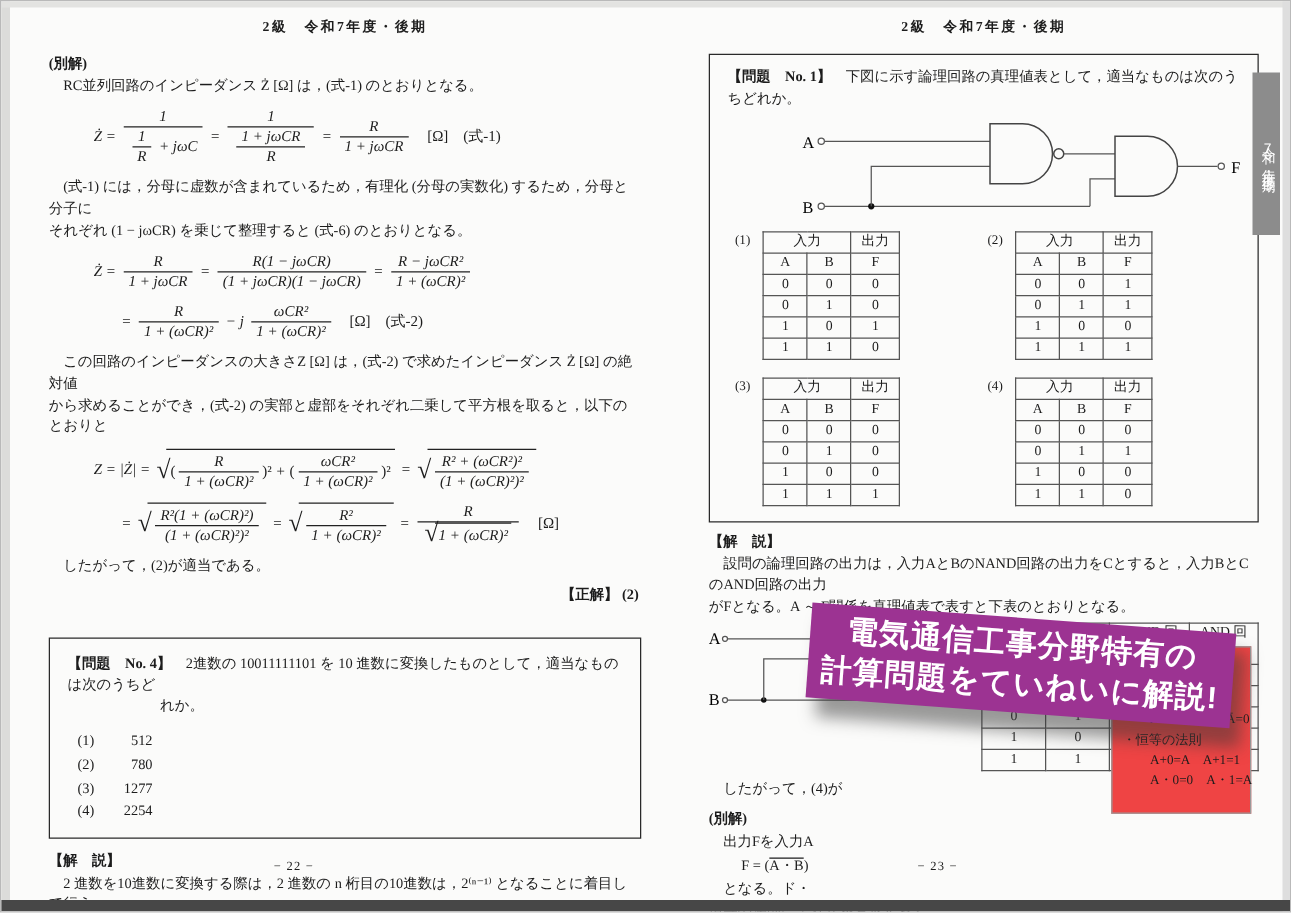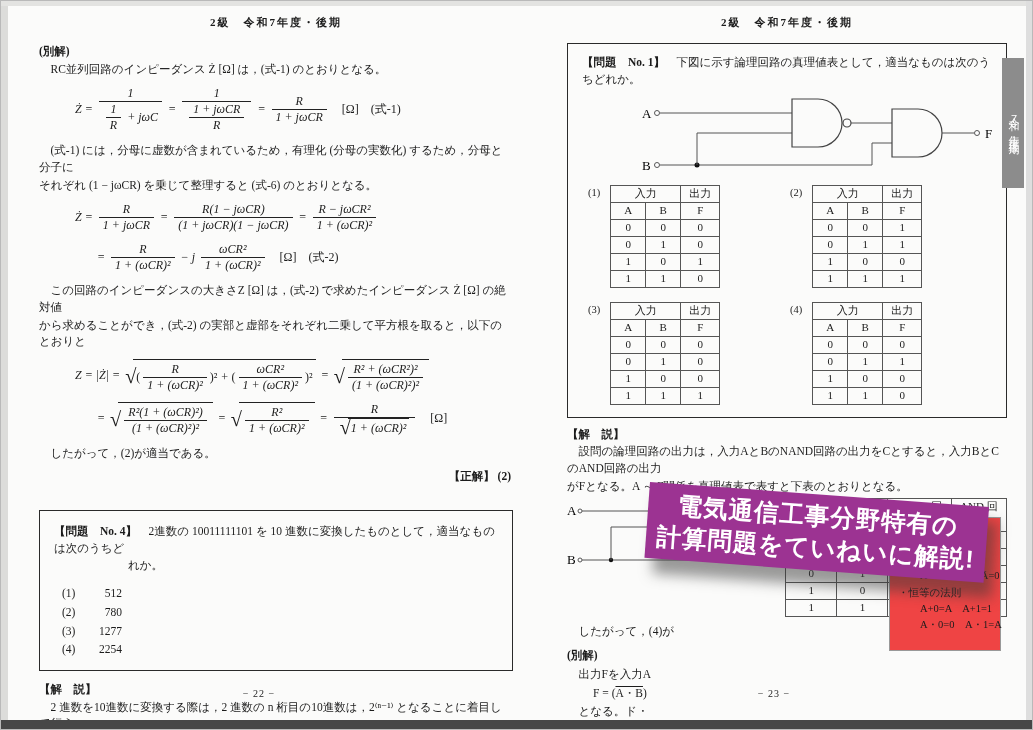--- a/index.html
+++ b/index.html
@@ -94,21 +94,21 @@
 
   
   .vtab{
     position:absolute;left:1001px;top:57px;width:22px;height:130px;
     background:#8c8c8c;color:#fff;z-index:3;
     writing-mode:vertical-rl;text-orientation:upright;
     font-family:"Liberation Sans","DejaVu Sans",sans-serif;
     font-size:11px;letter-spacing:2px;display:flex;align-items:center;justify-content:center;
   }
 
-  .pageno{position:absolute;top:686px;width:80px;text-align:center;font-size:10px;letter-spacing:1px;}
+  .pageno{position:absolute;top:686px;width:80px;font-size:10px;letter-spacing:1px;}
   .pageno.p22{left:218px;}
   .pageno.p23{left:733px;}
 </style>
 </head>
 <body>
 
 <div class="edge-left"></div>
 <div class="edge-top"></div>
 <div class="edge-right"></div>
 

